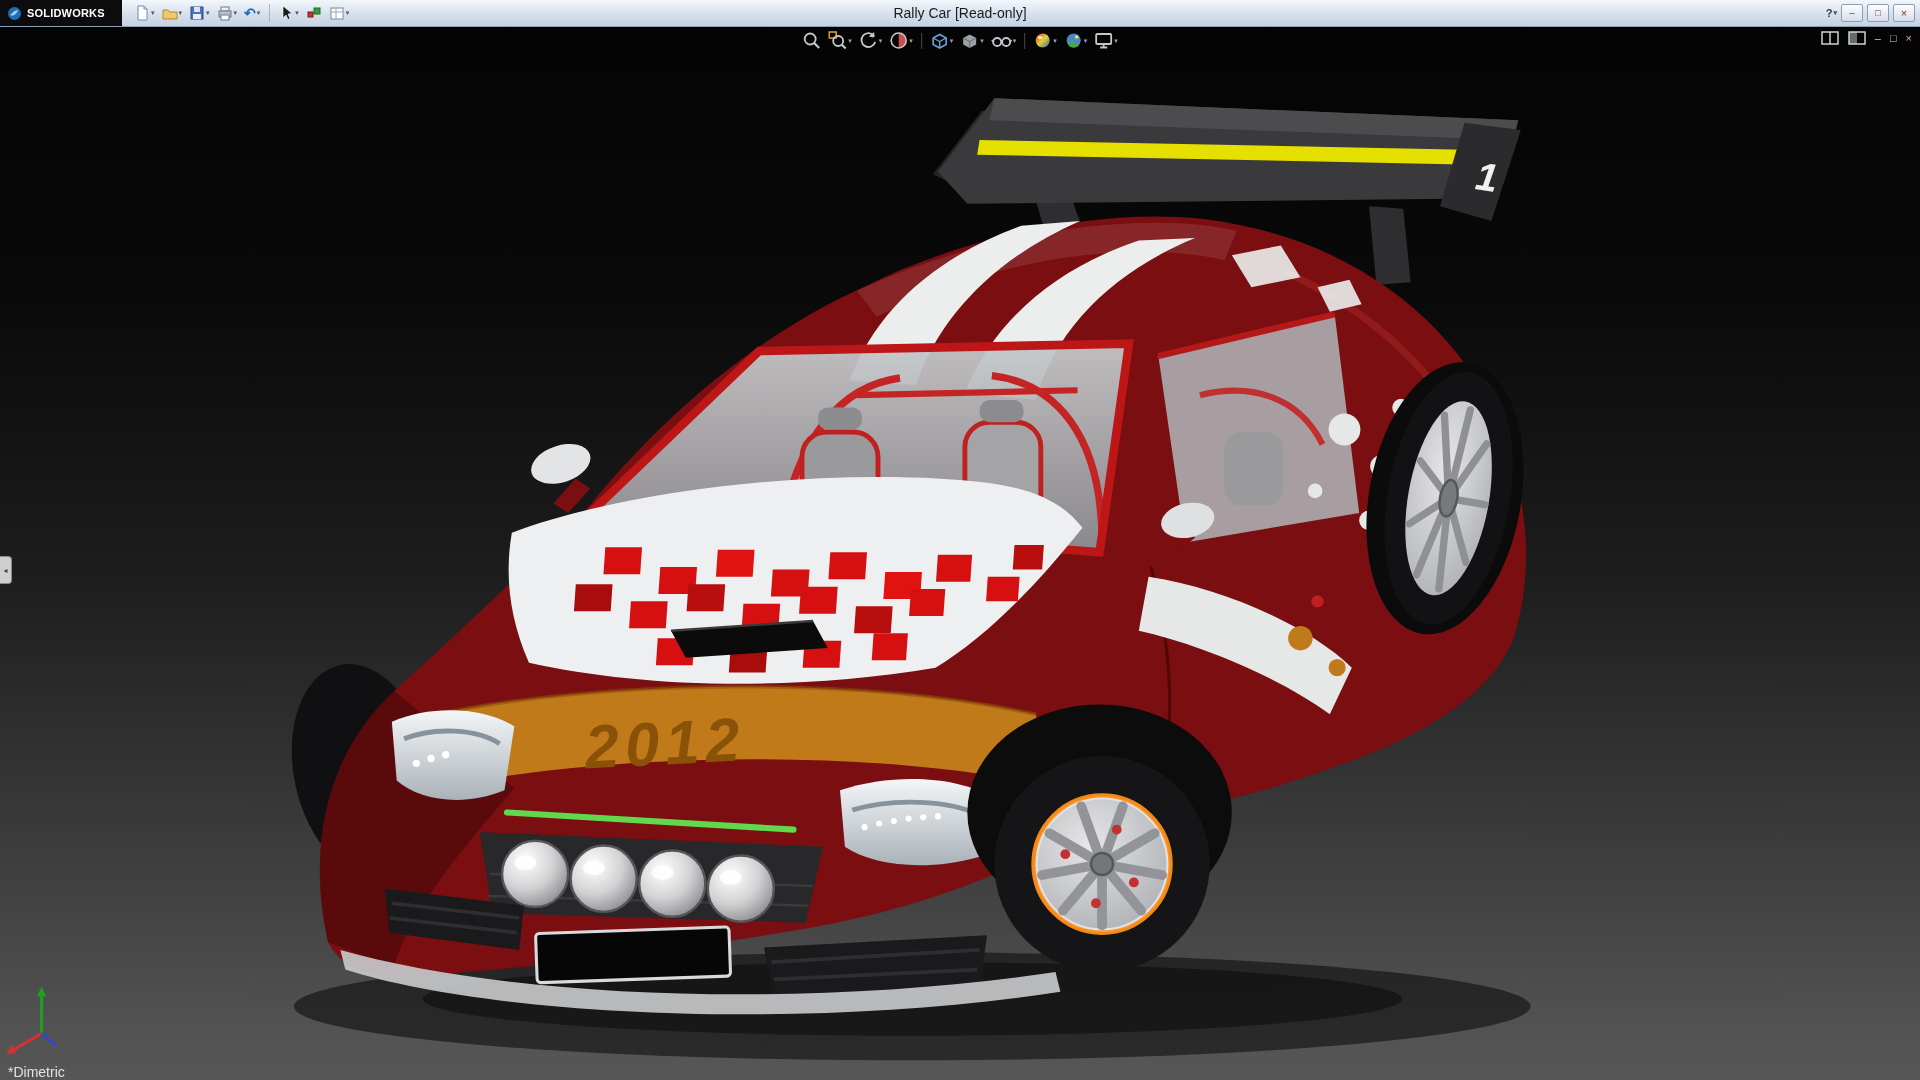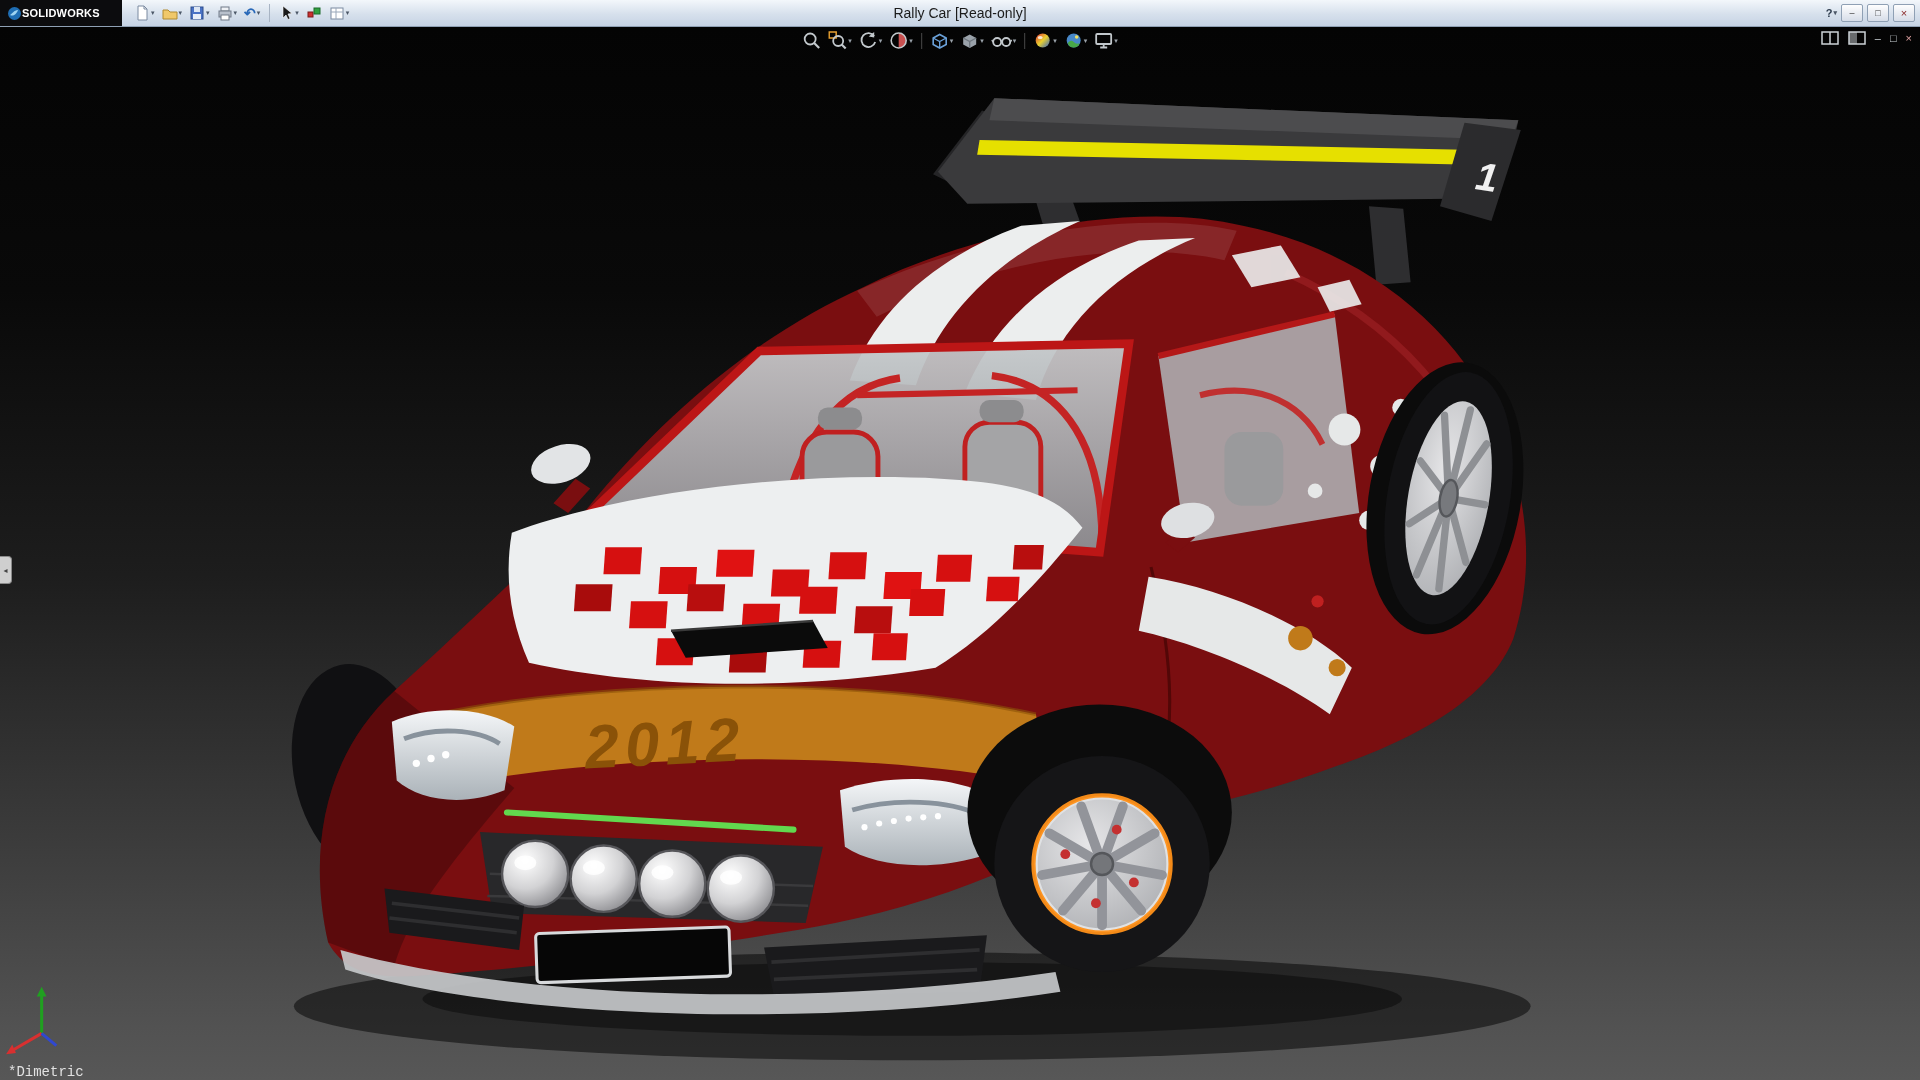--- a/index.html
+++ b/index.html
@@ -2,21 +2,21 @@
 <html><head>
 <meta charset="utf-8">
 <style>
   html,body{margin:0;padding:0;}
   body{width:1920px;height:1080px;overflow:hidden;font-family:"Liberation Sans",sans-serif;background:#000;}
   .app{width:1920px;height:1080px;display:flex;flex-direction:column;}
 
   
   .titlebar{height:26px;flex:0 0 26px;display:flex;align-items:center;position:relative;
     background:linear-gradient(#f3f7fb,#d6e0ec 55%,#c6d3e4);border-bottom:1px solid #8fa0b4;}
-  .logo{width:122px;height:100%;background:#0c0c0e;color:#fff;display:flex;align-items:center;
+  .logo{width:122px;height:100%;background:#0c0c0e;color:#fff;display:flex;align-items:center;gap:5px;
     padding:0 7px;box-sizing:border-box;flex:0 0 auto;}
   .logo .brand{font-weight:bold;font-size:11px;letter-spacing:.2px;white-space:nowrap;}
   .tb-group{display:flex;align-items:center;margin-left:10px;gap:1px;}
   .tb-btn{height:22px;display:flex;align-items:center;justify-content:center;padding:0 3px;border-radius:2px;}
   .caret{font-size:7px;color:#4a5666;margin-left:1px;}
   .vsep{width:1px;height:18px;background:#a8b4c4;margin:0 5px;}
   .title{position:absolute;left:50%;transform:translateX(-50%);font-size:14px;color:#1b1b1b;white-space:nowrap;}
   .win-right{margin-left:auto;display:flex;align-items:center;gap:4px;padding-right:5px;}
   .help{font-size:11px;font-weight:bold;color:#2c3a4c;display:flex;align-items:center;}
   .winbtn{width:20px;height:16px;border:1px solid #8fa0b4;border-radius:2px;background:linear-gradient(#fefefe,#d6dde8);
@@ -31,21 +31,21 @@
 
   .hud{position:absolute;top:3px;left:50%;transform:translateX(-50%);display:flex;align-items:center;gap:3px;}
   .hud-btn{display:flex;align-items:center;padding:1px 2px;border-radius:2px;}
   .hud .caret{color:#9aa2aa;}
   .hud-sep{width:1px;height:16px;background:#4a4a4a;margin:0 3px;}
 
   .doc-controls{position:absolute;top:4px;right:8px;display:flex;align-items:center;gap:9px;color:#ccd2d6;}
   .doc-controls .glyph{font-size:11px;line-height:12px;}
   .doc-controls .glyph.close{color:#e0a2a2;}
 
-  .status{position:absolute;left:8px;bottom:0;color:#e2e2e2;font-size:14px;font-family:Liberation Mono, monospace;}
+  .status{position:absolute;left:8px;bottom:0;color:#e2e2e2;font-size:14px;}
   .collapse-tab{position:absolute;left:0;top:529px;width:11px;height:26px;background:#cfcfcf;border:1px solid #8a8a8a;border-left:none;
     border-radius:0 4px 4px 0;display:flex;align-items:center;justify-content:center;font-size:8px;color:#444;}
 </style>
 </head>
 <body>
 
 <div class="app">
 
   <div class="titlebar">
     <div class="logo">

